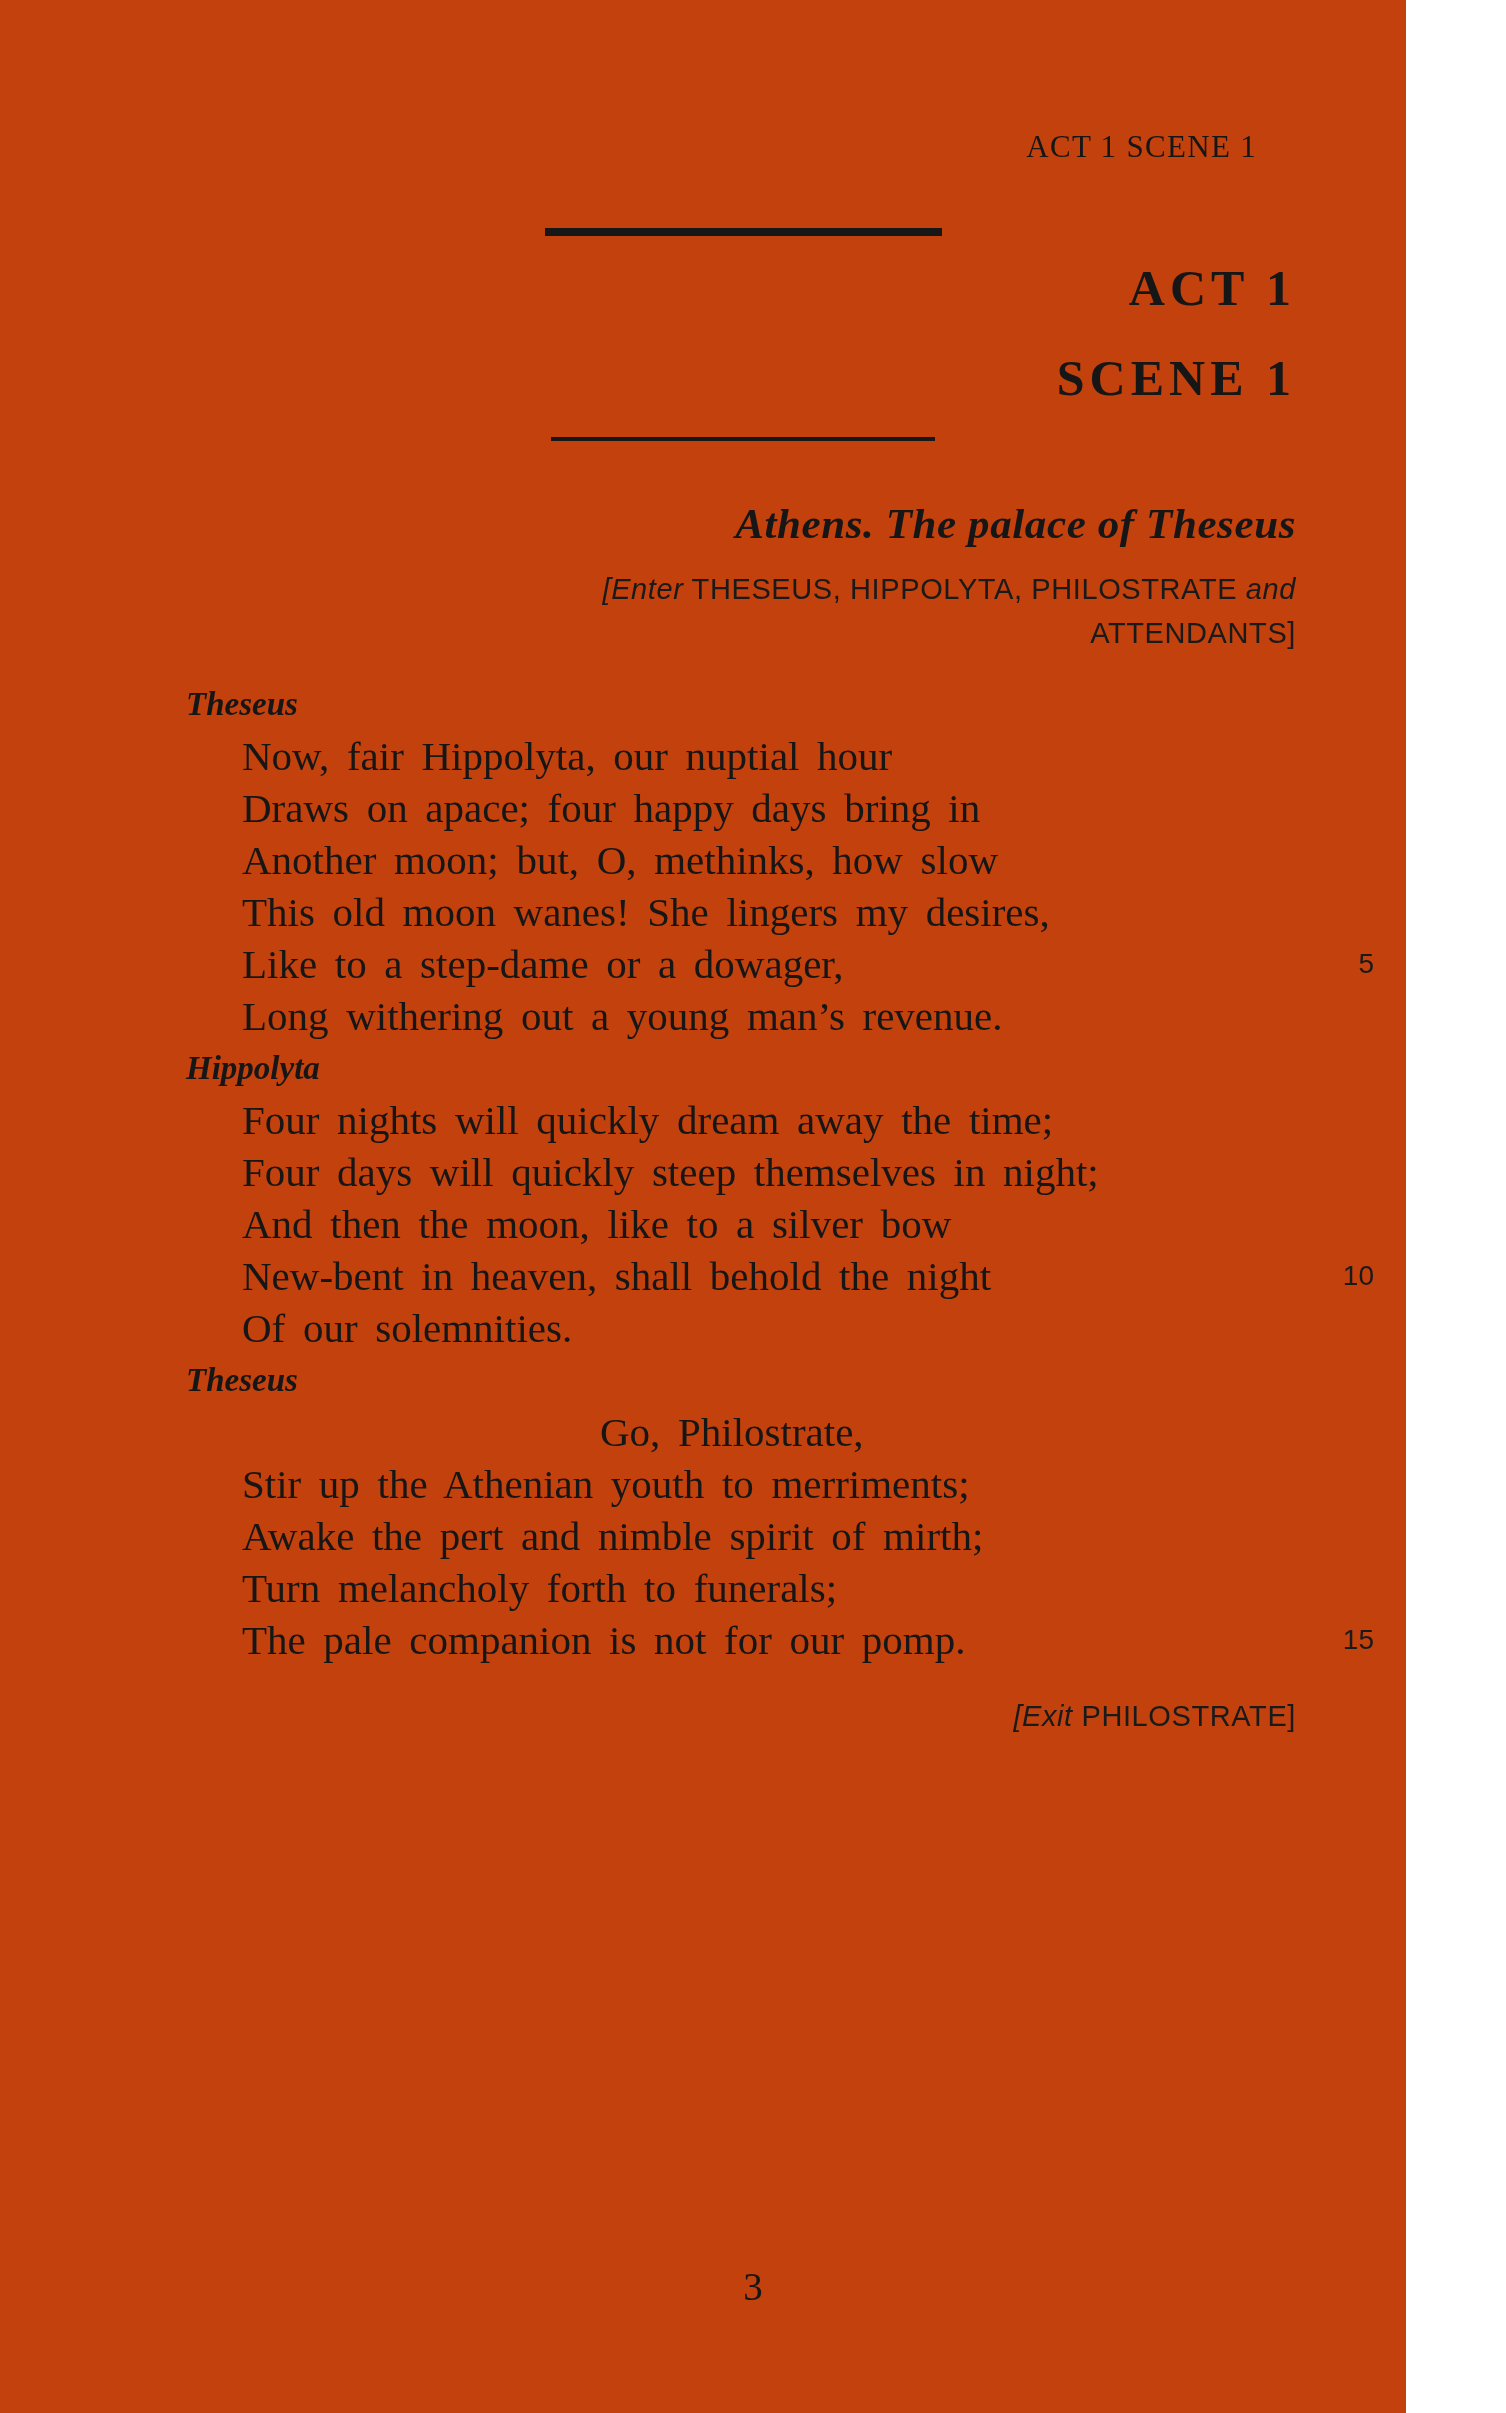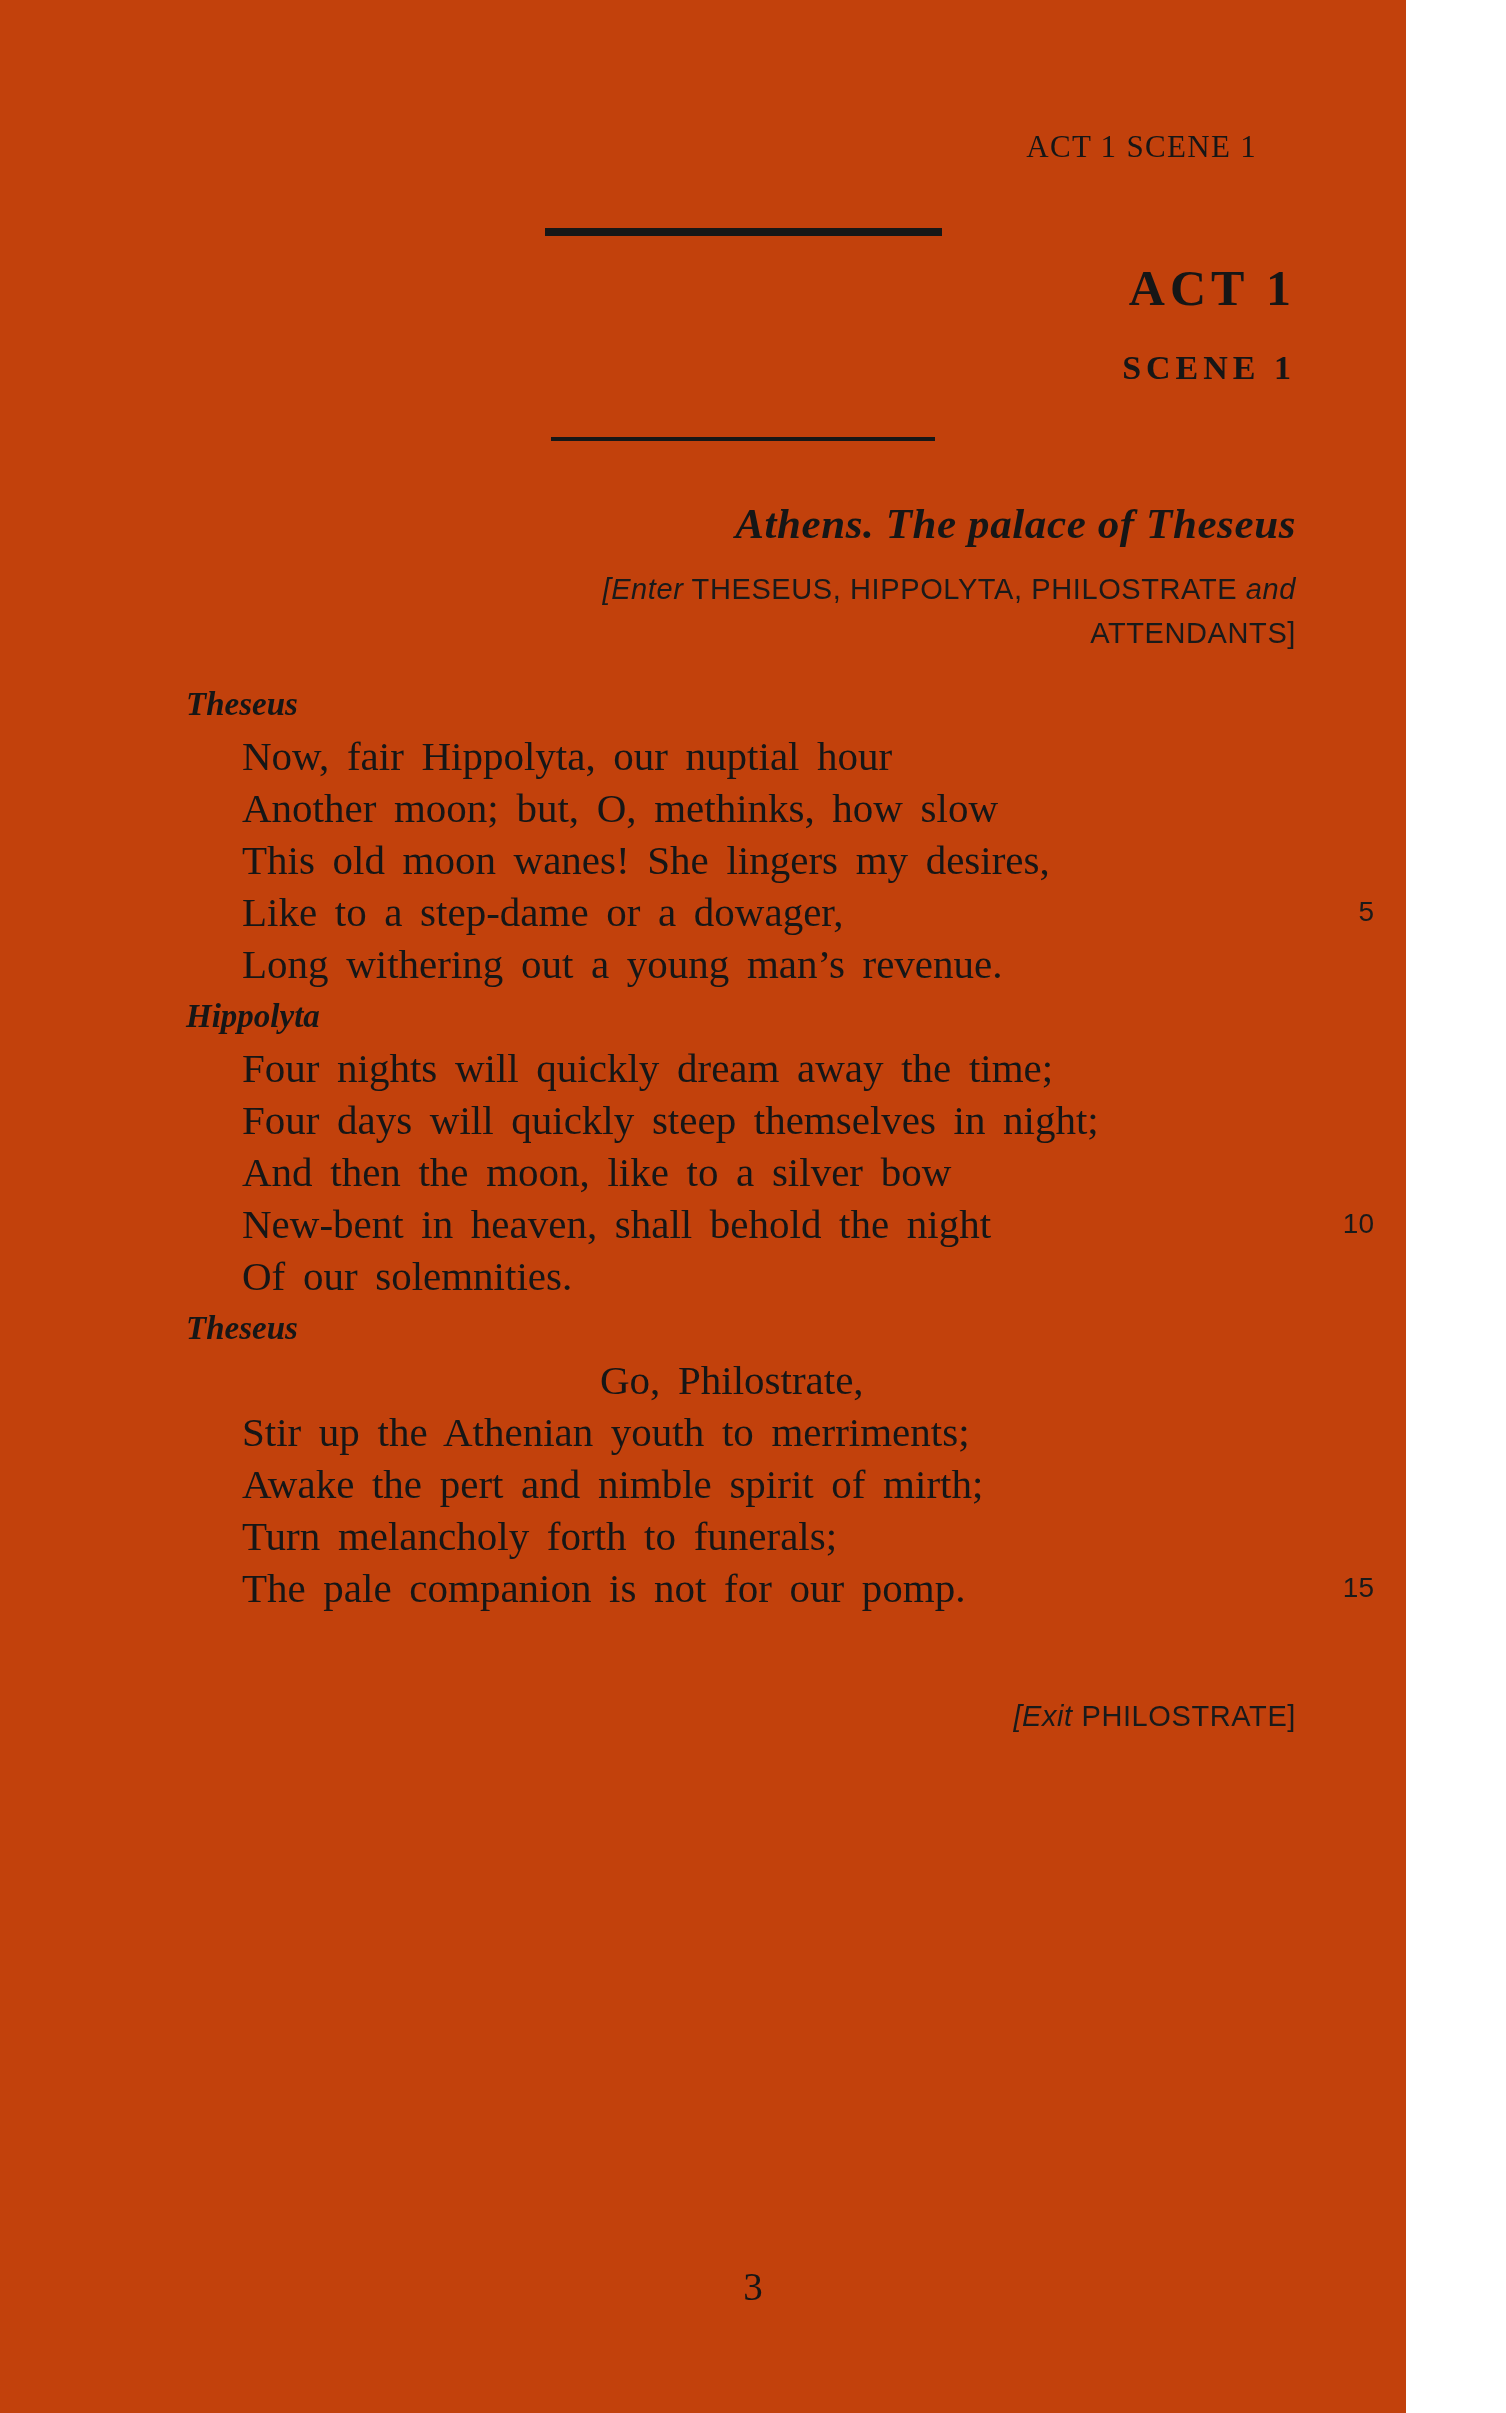--- a/index.html
+++ b/index.html
@@ -9,21 +9,21 @@
     overflow:hidden;
   }
   .running-header {
     position:absolute; top:129px; right:149px;
     font-size:31px; letter-spacing:1.3px; white-space:nowrap;
   }
   .rule-thick { position:absolute; left:545px; top:228px; width:397px; height:8.2px; background:#171717; }
   .rule-thin  { position:absolute; left:551px; top:437px; width:384px; height:4.4px;  background:#171717; }
   .centered { position:absolute; left:179px; width:1117px; text-align:right; }
   .act-title   { top:259px; font-size:50px; font-weight:bold; letter-spacing:5px; }
-  .scene-title { top:349px; font-size:34px; font-weight:bold; letter-spacing:5px; }
+  .scene-title { top:349px; font-size:50px; font-weight:bold; letter-spacing:5px; }
   .location    { top:499px; font-size:43px; font-weight:bold; font-style:italic; letter-spacing:0.6px; }
   .stage-dir {
     font-family:"Liberation Sans","DejaVu Sans",sans-serif;
     font-size:29px; letter-spacing:0.6px; color:#1a1a1a;
   }
   .enter-dir { top:567px; line-height:44px; }
   .exit-dir  { top:1694px; line-height:44px; }
   .sd-italic { font-style:italic; }
   .dialogue { position:absolute; left:0; top:678px; width:1506px; }
   .row { position:relative; line-height:52px; white-space:nowrap; }
@@ -54,20 +54,21 @@
 
   <div class="rule-thin"></div>
 
   <div class="centered location">Athens. The palace of Theseus</div>
 
   <div class="centered stage-dir enter-dir"><span class="sd-italic">[Enter</span> <span>THESEUS, HIPPOLYTA, PHILOSTRATE</span> <span class="sd-italic">and</span><br><span>ATTENDANTS]</span></div>
 
   <div class="dialogue">
       <div class="row speaker-row"><span class="text">Theseus</span></div>
       <div class="row line-row"><span class="text">Now, fair Hippolyta, our nuptial hour</span></div>
+      <div class="row line-row"><span class="text">Draws on apace; four happy days bring in</span></div>
       <div class="row line-row"><span class="text">Another moon; but, O, methinks, how slow</span></div>
       <div class="row line-row"><span class="text">This old moon wanes! She lingers my desires,</span></div>
       <div class="row line-row"><span class="text">Like to a step-dame or a dowager,</span><span class="line-num">5</span></div>
       <div class="row line-row"><span class="text">Long withering out a young man’s revenue.</span></div>
       <div class="row speaker-row"><span class="text">Hippolyta</span></div>
       <div class="row line-row"><span class="text">Four nights will quickly dream away the time;</span></div>
       <div class="row line-row"><span class="text">Four days will quickly steep themselves in night;</span></div>
       <div class="row line-row"><span class="text">And then the moon, like to a silver bow</span></div>
       <div class="row line-row"><span class="text">New-bent in heaven, shall behold the night</span><span class="line-num">10</span></div>
       <div class="row line-row"><span class="text">Of our solemnities.</span></div>

